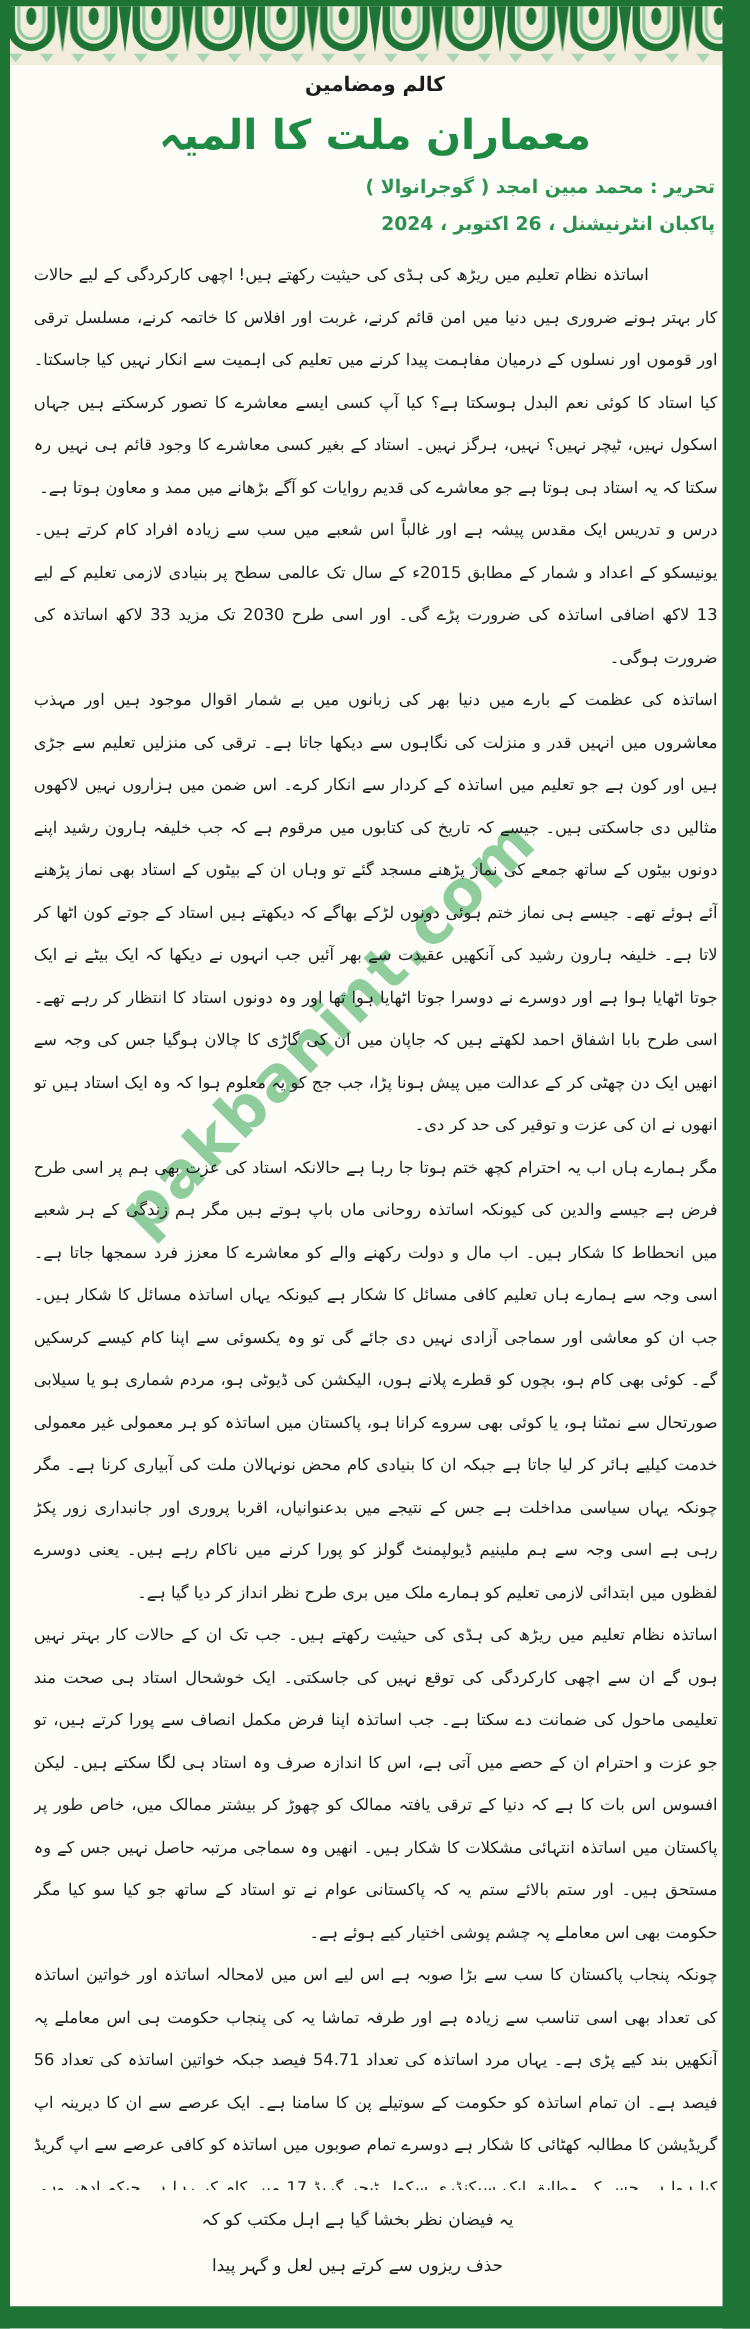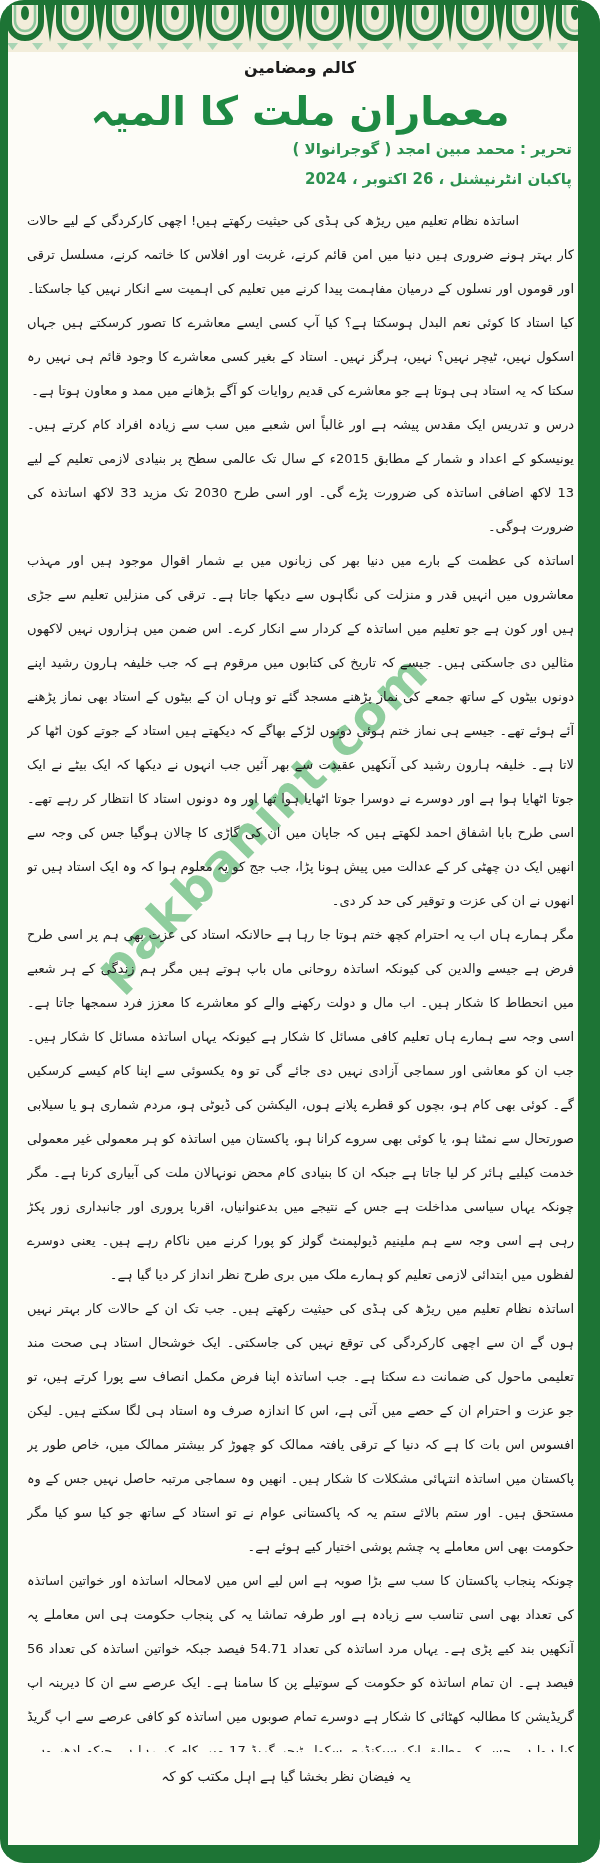--- a/index.html
+++ b/index.html
@@ -8,41 +8,40 @@
     --byline_green:#2d9150;
     --band_cream:#f2edda;
     --text_black:#1c1c1c;
     --watermark_green:#7cc58e;
   }
   html,body{margin:0;padding:0;background:#ffffff;}
   .page{
     position:relative;width:600px;height:1863px;margin:0 auto;
     background:#fdfcf7;overflow:hidden;
     font-family:"DejaVu Sans",sans-serif;
-    border-radius:24px;
   }
   
   .border-left{position:absolute;left:0;top:0;width:8px;height:1863px;background:var(--border_green);}
   .border-right{position:absolute;right:0;top:0;width:22px;height:1863px;background:var(--border_green);}
   .border-bottom{position:absolute;left:0;bottom:0;width:600px;height:18px;background:var(--border_green);}
   .garland-band{position:absolute;left:0;top:0;width:600px;height:52px;}
   .garland-band svg{display:block;}
   .g-dark{fill:var(--border_green);}
   .g-stroke-dark{stroke:var(--border_green);fill:none;}
   .g-stroke-light{stroke:#8cc79c;fill:none;}
   .g-light{fill:#a9d4b4;}
   .g-bg{fill:var(--band_cream);}
   
   .section-label{
     position:absolute;top:58px;left:0;width:600px;text-align:center;
     direction:rtl;color:var(--text_black);font-size:16px;font-weight:bold;
   }
   .page-title{
     position:absolute;top:88px;left:0;width:600px;text-align:center;
-    direction:rtl;color:var(--title_green);font-size:40px;font-weight:bold;
+    direction:rtl;color:var(--title_green);font-size:33px;font-weight:bold;
     letter-spacing:1px;
   }
   .byline{
     position:absolute;top:140px;right:28px;left:28px;text-align:right;
     direction:rtl;color:var(--byline_green);font-size:15px;font-weight:bold;
   }
   .dateline{
     position:absolute;top:170px;right:28px;left:28px;text-align:right;
     direction:rtl;color:var(--byline_green);font-size:15px;font-weight:bold;
   }
@@ -112,15 +111,16 @@
       <p>اساتذہ نظام تعلیم میں ریڑھ کی ہڈی کی حیثیت رکھتے ہیں! اچھی کارکردگی کے لیے حالات کار بہتر ہونے ضروری ہیں دنیا میں امن قائم کرنے، غربت اور افلاس کا خاتمہ کرنے، مسلسل ترقی اور قوموں اور نسلوں کے درمیان مفاہمت پیدا کرنے میں تعلیم کی اہمیت سے انکار نہیں کیا جاسکتا۔ کیا استاد کا کوئی نعم البدل ہوسکتا ہے؟ کیا آپ کسی ایسے معاشرے کا تصور کرسکتے ہیں جہاں اسکول نہیں، ٹیچر نہیں؟ نہیں، ہرگز نہیں۔ استاد کے بغیر کسی معاشرے کا وجود قائم ہی نہیں رہ سکتا کہ یہ استاد ہی ہوتا ہے جو معاشرے کی قدیم روایات کو آگے بڑھانے میں ممد و معاون ہوتا ہے۔</p>
       <p>درس و تدریس ایک مقدس پیشہ ہے اور غالباً اس شعبے میں سب سے زیادہ افراد کام کرتے ہیں۔ یونیسکو کے اعداد و شمار کے مطابق 2015ء کے سال تک عالمی سطح پر بنیادی لازمی تعلیم کے لیے 13 لاکھ اضافی اساتذہ کی ضرورت پڑے گی۔ اور اسی طرح 2030 تک مزید 33 لاکھ اساتذہ کی ضرورت ہوگی۔</p>
       <p>اساتذہ کی عظمت کے بارے میں دنیا بھر کی زبانوں میں بے شمار اقوال موجود ہیں اور مہذب معاشروں میں انہیں قدر و منزلت کی نگاہوں سے دیکھا جاتا ہے۔ ترقی کی منزلیں تعلیم سے جڑی ہیں اور کون ہے جو تعلیم میں اساتذہ کے کردار سے انکار کرے۔ اس ضمن میں ہزاروں نہیں لاکھوں مثالیں دی جاسکتی ہیں۔ جیسے کہ تاریخ کی کتابوں میں مرقوم ہے کہ جب خلیفہ ہارون رشید اپنے دونوں بیٹوں کے ساتھ جمعے کی نماز پڑھنے مسجد گئے تو وہاں ان کے بیٹوں کے استاد بھی نماز پڑھنے آئے ہوئے تھے۔ جیسے ہی نماز ختم ہوئی دونوں لڑکے بھاگے کہ دیکھتے ہیں استاد کے جوتے کون اٹھا کر لاتا ہے۔ خلیفہ ہارون رشید کی آنکھیں عقیدت سے بھر آئیں جب انہوں نے دیکھا کہ ایک بیٹے نے ایک جوتا اٹھایا ہوا ہے اور دوسرے نے دوسرا جوتا اٹھایا ہوا تھا اور وہ دونوں استاد کا انتظار کر رہے تھے۔ اسی طرح بابا اشفاق احمد لکھتے ہیں کہ جاپان میں ان کی گاڑی کا چالان ہوگیا جس کی وجہ سے انھیں ایک دن چھٹی کر کے عدالت میں پیش ہونا پڑا، جب جج کو یہ معلوم ہوا کہ وہ ایک استاد ہیں تو انھوں نے ان کی عزت و توقیر کی حد کر دی۔</p>
       <p>مگر ہمارے ہاں اب یہ احترام کچھ ختم ہوتا جا رہا ہے حالانکہ استاد کی عزت بھی ہم پر اسی طرح فرض ہے جیسے والدین کی کیونکہ اساتذہ روحانی ماں باپ ہوتے ہیں مگر ہم زندگی کے ہر شعبے میں انحطاط کا شکار ہیں۔ اب مال و دولت رکھنے والے کو معاشرے کا معزز فرد سمجھا جاتا ہے۔ اسی وجہ سے ہمارے ہاں تعلیم کافی مسائل کا شکار ہے کیونکہ یہاں اساتذہ مسائل کا شکار ہیں۔ جب ان کو معاشی اور سماجی آزادی نہیں دی جائے گی تو وہ یکسوئی سے اپنا کام کیسے کرسکیں گے۔ کوئی بھی کام ہو، بچوں کو قطرے پلانے ہوں، الیکشن کی ڈیوٹی ہو، مردم شماری ہو یا سیلابی صورتحال سے نمٹنا ہو، یا کوئی بھی سروے کرانا ہو، پاکستان میں اساتذہ کو ہر معمولی غیر معمولی خدمت کیلیے ہائر کر لیا جاتا ہے جبکہ ان کا بنیادی کام محض نونہالان ملت کی آبیاری کرنا ہے۔ مگر چونکہ یہاں سیاسی مداخلت ہے جس کے نتیجے میں بدعنوانیاں، اقربا پروری اور جانبداری زور پکڑ رہی ہے اسی وجہ سے ہم ملینیم ڈیولپمنٹ گولز کو پورا کرنے میں ناکام رہے ہیں۔ یعنی دوسرے لفظوں میں ابتدائی لازمی تعلیم کو ہمارے ملک میں بری طرح نظر انداز کر دیا گیا ہے۔</p>
       <p>اساتذہ نظام تعلیم میں ریڑھ کی ہڈی کی حیثیت رکھتے ہیں۔ جب تک ان کے حالات کار بہتر نہیں ہوں گے ان سے اچھی کارکردگی کی توقع نہیں کی جاسکتی۔ ایک خوشحال استاد ہی صحت مند تعلیمی ماحول کی ضمانت دے سکتا ہے۔ جب اساتذہ اپنا فرض مکمل انصاف سے پورا کرتے ہیں، تو جو عزت و احترام ان کے حصے میں آتی ہے، اس کا اندازہ صرف وہ استاد ہی لگا سکتے ہیں۔ لیکن افسوس اس بات کا ہے کہ دنیا کے ترقی یافتہ ممالک کو چھوڑ کر بیشتر ممالک میں، خاص طور پر پاکستان میں اساتذہ انتہائی مشکلات کا شکار ہیں۔ انھیں وہ سماجی مرتبہ حاصل نہیں جس کے وہ مستحق ہیں۔ اور ستم بالائے ستم یہ کہ پاکستانی عوام نے تو استاد کے ساتھ جو کیا سو کیا مگر حکومت بھی اس معاملے پہ چشم پوشی اختیار کیے ہوئے ہے۔</p>
       <p>چونکہ پنجاب پاکستان کا سب سے بڑا صوبہ ہے اس لیے اس میں لامحالہ اساتذہ اور خواتین اساتذہ کی تعداد بھی اسی تناسب سے زیادہ ہے اور طرفہ تماشا یہ کی پنجاب حکومت ہی اس معاملے پہ آنکھیں بند کیے پڑی ہے۔ یہاں مرد اساتذہ کی تعداد 54.71 فیصد جبکہ خواتین اساتذہ کی تعداد 56 فیصد ہے۔ ان تمام اساتذہ کو حکومت کے سوتیلے پن کا سامنا ہے۔ ایک عرصے سے ان کا دیرینہ اپ گریڈیشن کا مطالبہ کھٹائی کا شکار ہے دوسرے تمام صوبوں میں اساتذہ کو کافی عرصے سے اپ گریڈ کیا ہوا ہے جس کے مطابق ایک سیکنڈری سکول ٹیچر گریڈ 17 میں کام کر رہا ہے جبکہ ادھر وہی ٹیچر گریڈ 16 میں ہے۔ اسی طرح وفاق اور دوسرے صوبوں میں پرائمری اور ایلیمنٹری اساتذہ بھی صوبہ پنجاب کے اساتذہ کی بہ نسبت اپ گریڈ ہیں۔ ڈی گریڈیشن کا یہ مسئلہ صوبہ پنجاب میں اساتذہ کے مورال کو ڈاؤن کیے ہوئے ہے جس وجہ سے اساتذہ کی کارکردگی بھی مخدوش ہے۔</p>
     </div>
 
   <div class="verse">
       <div>یہ فیضان نظر بخشا گیا ہے اہل مکتب کو کہ</div>
+      <div>حذف ریزوں سے کرتے ہیں لعل و گہر پیدا</div>
     </div>
 
 </div>
 
 </body></html>

